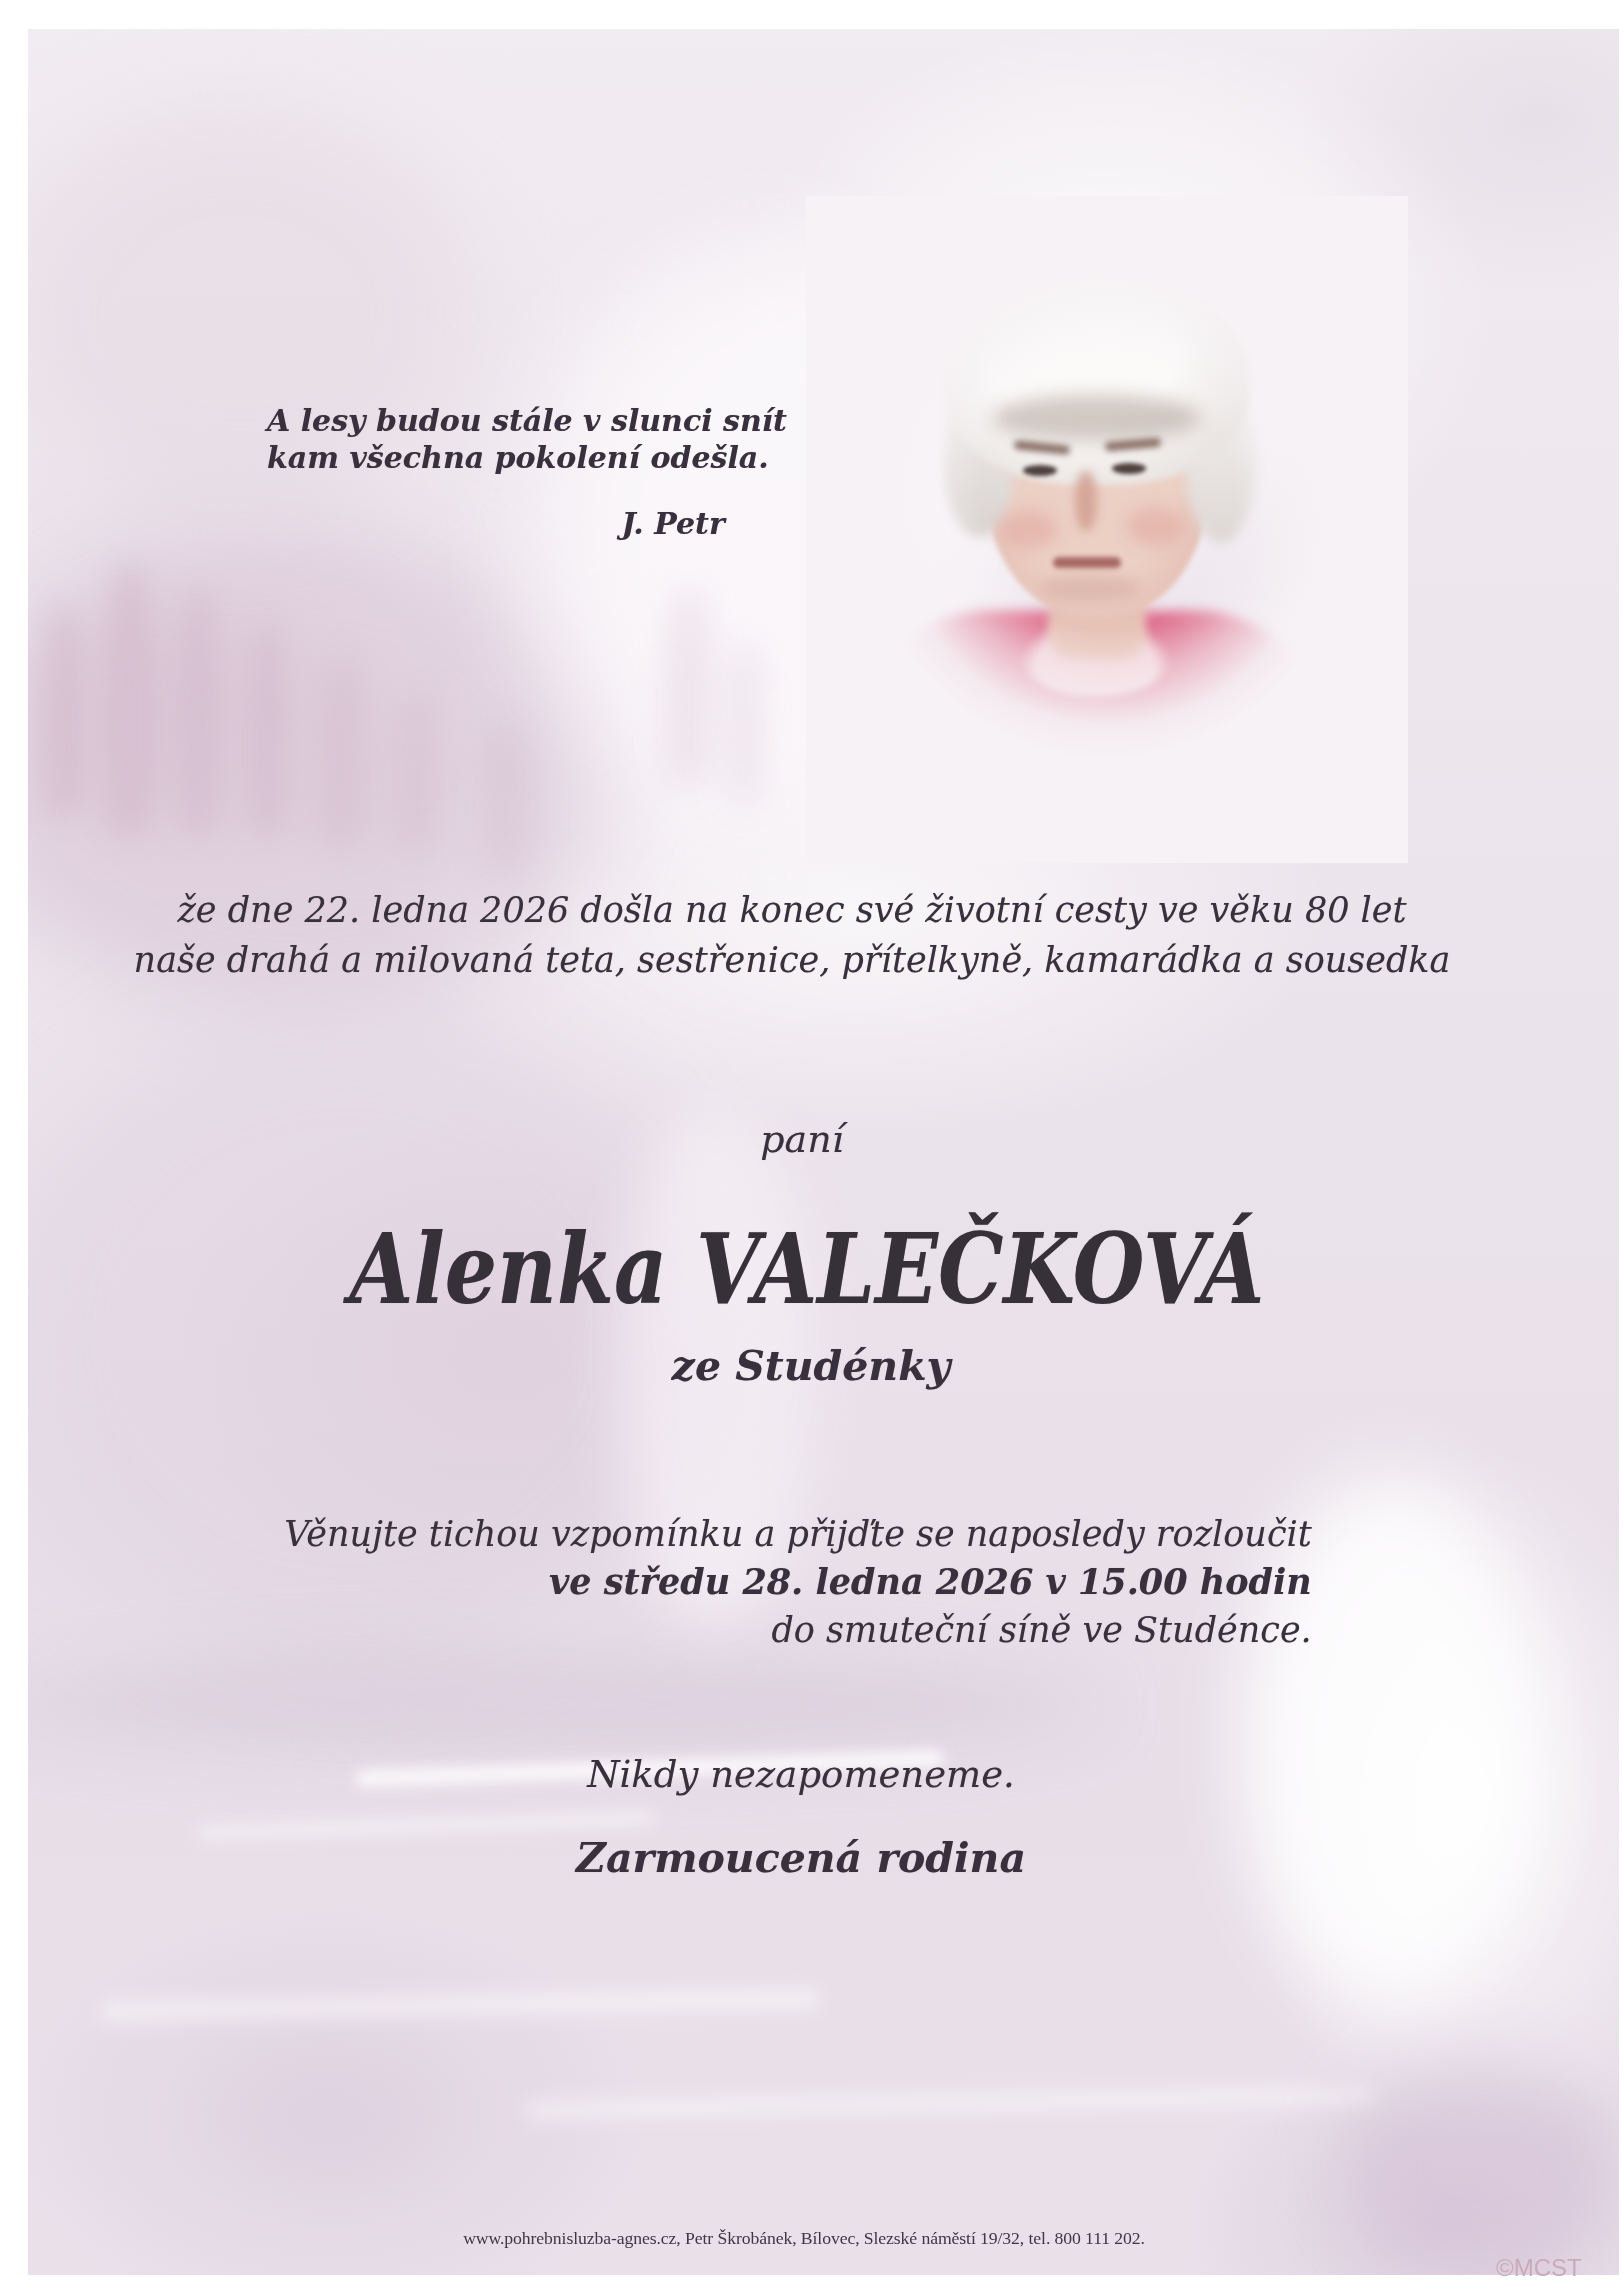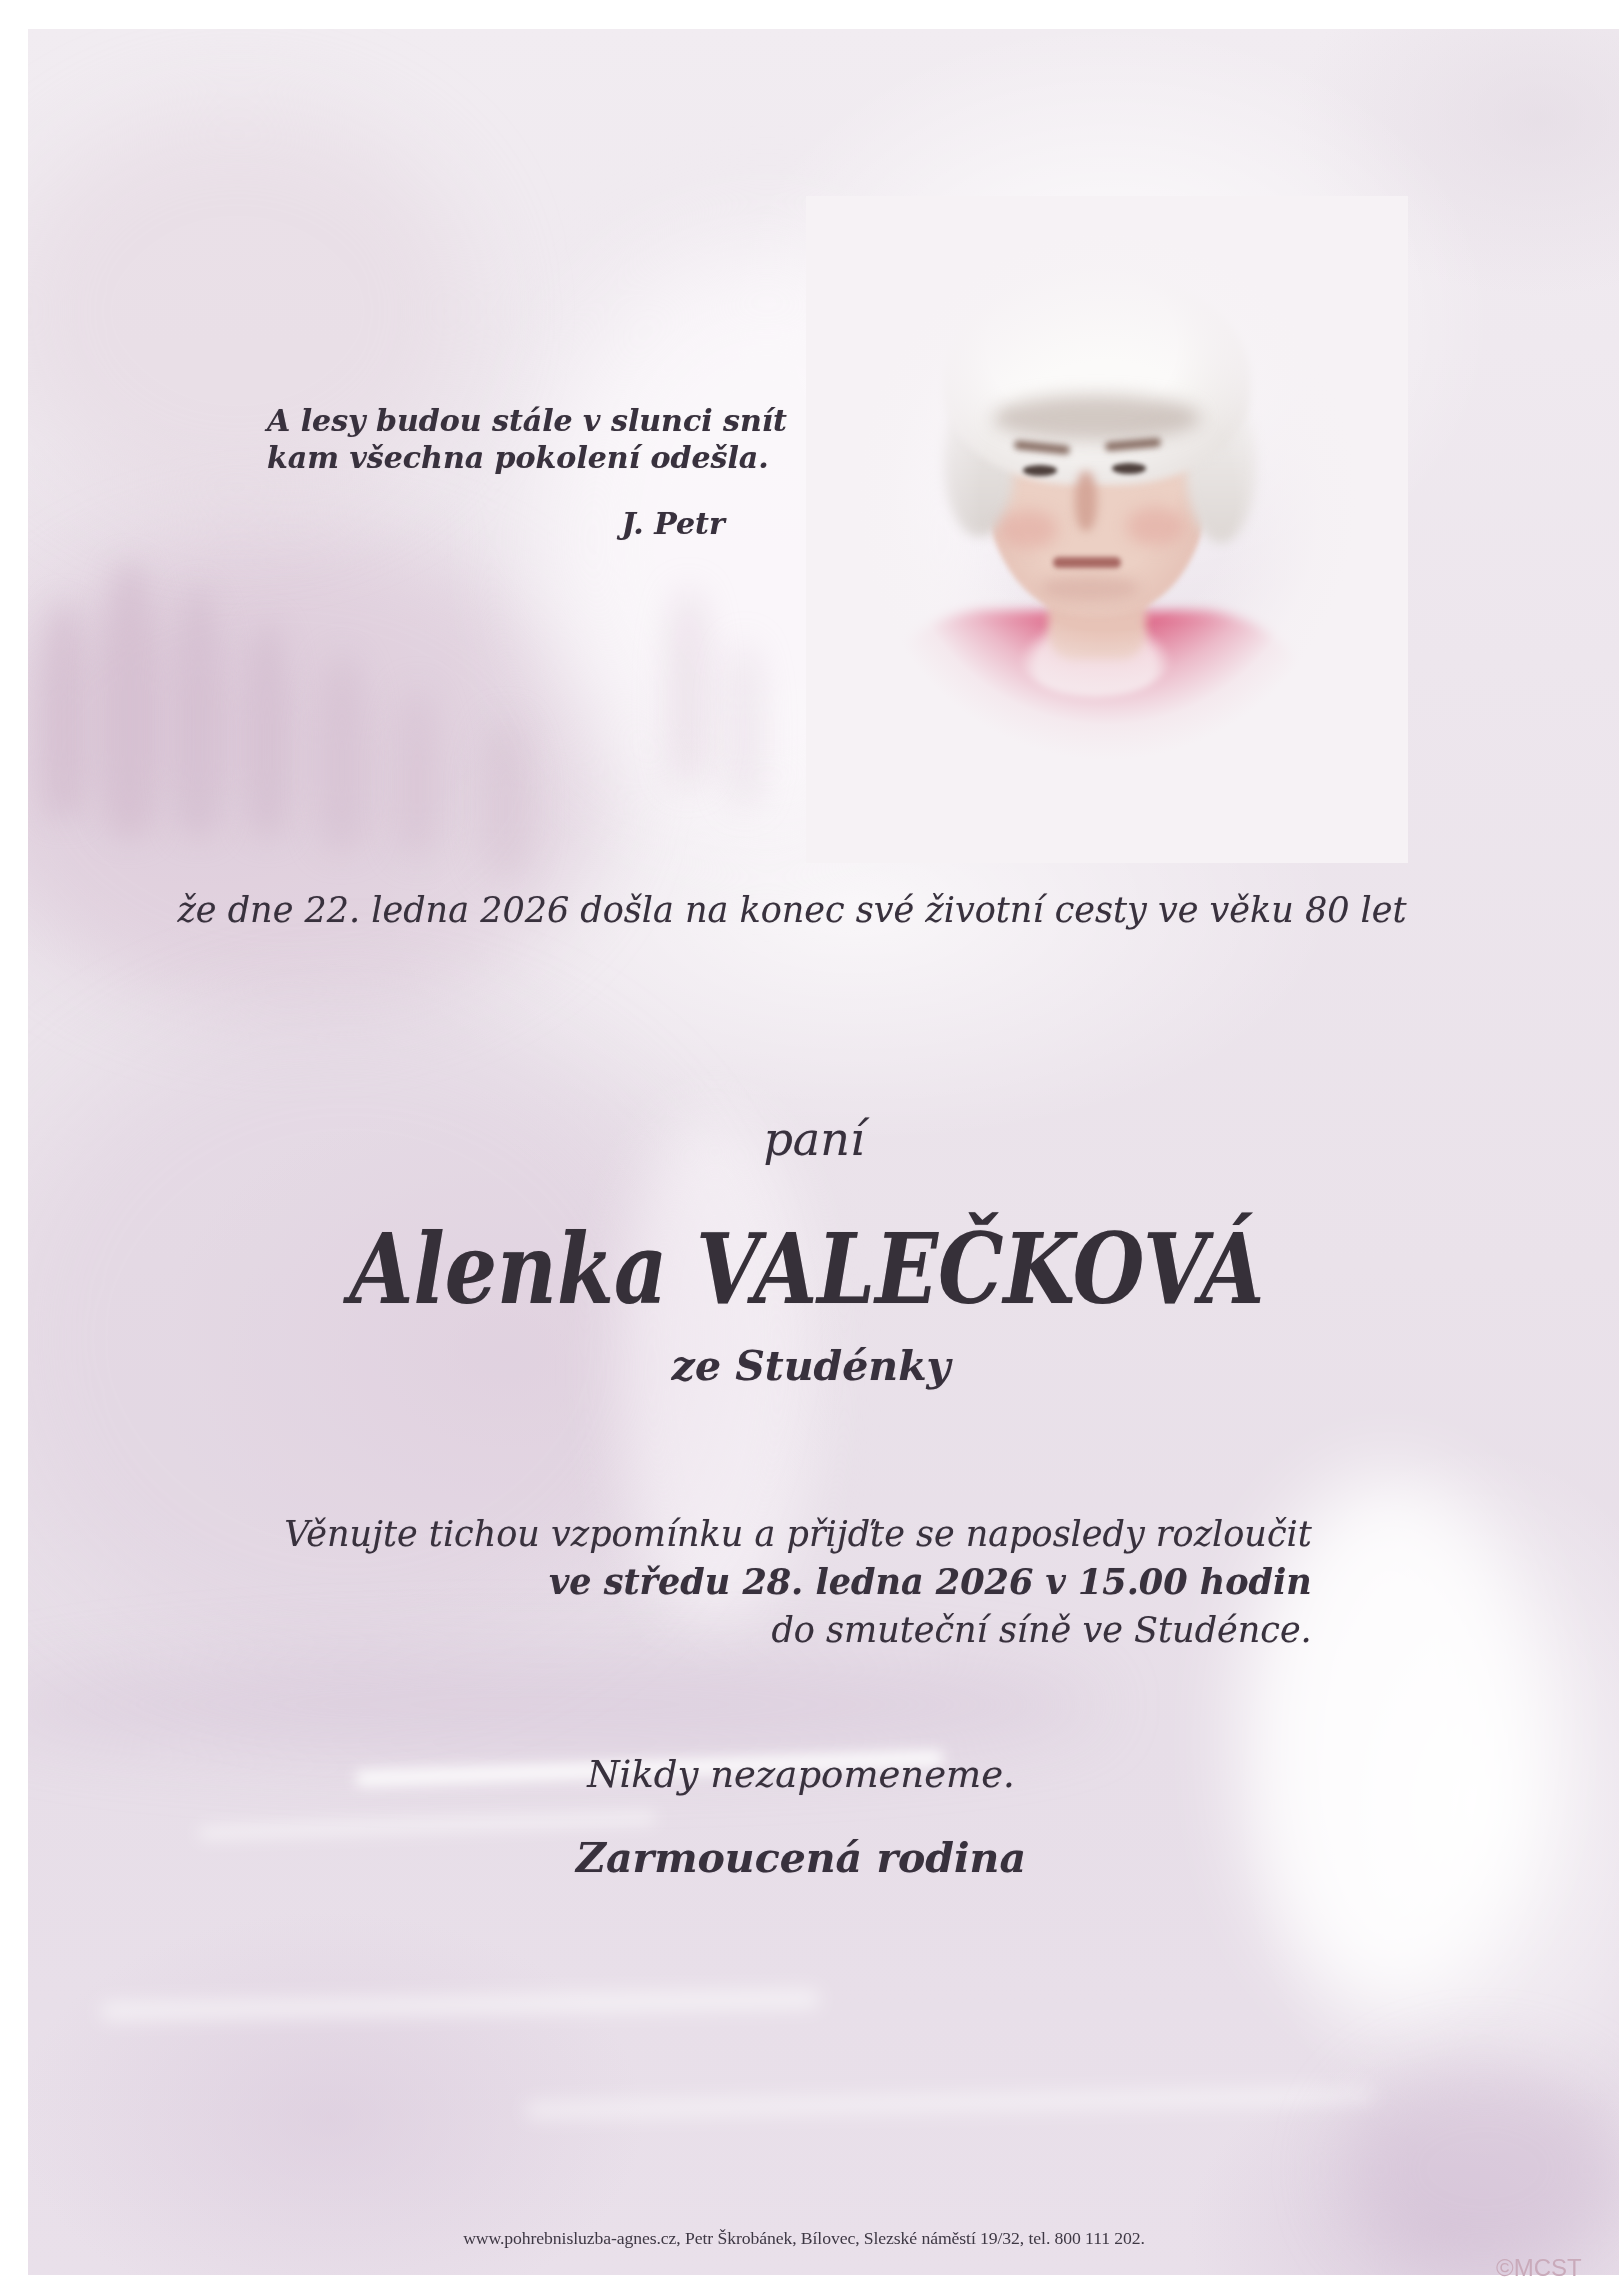--- a/index.html
+++ b/index.html
@@ -63,21 +63,21 @@
   .p-vignette{left:-39px;top:-39px;width:602px;height:667px;
     background:radial-gradient(ellipse 46% 44% at 50% 45%, rgba(246,242,245,0) 46%, rgba(246,242,245,0.55) 63%, rgba(246,242,245,0.92) 78%, #f6f2f5 90%);}
   
   .t{position:absolute;font-style:italic;color:#38313d;white-space:nowrap;
      text-shadow:0 0 0.8px rgba(56,49,61,0.35);}
   .ctr{transform:translateX(-50%);}
   .quote{left:267px;top:402px;width:476px;text-align:center;
      font-weight:bold;font-size:30px;line-height:37px;}
   .quote .author{text-align:right;padding-right:18.3px;margin-top:29px;}
   .announce{left:792px;top:885px;text-align:center;font-size:35px;line-height:50px;}
-  .honorific{left:802px;top:1118px;font-size:46px;line-height:42px;margin-left:12px;}
+  .honorific{left:802px;top:1118px;font-size:38px;line-height:42px;}
   .name{left:807px;top:1216px;font-size:98px;line-height:105px;font-weight:bold;color:#363039;
      transform:translateX(-50%) scaleX(0.84);}
   .origin{left:811px;top:1343px;font-size:41px;line-height:46px;font-weight:bold;}
   .invite{left:798px;top:1510px;text-align:right;font-size:35px;line-height:48px;}
   .invite .bold{font-weight:bold;}
   .remember{left:801px;top:1754px;font-size:37px;line-height:42px;}
   .signature{left:801px;top:1836px;font-size:41px;line-height:44px;font-weight:bold;text-align:center;}
   .footer{left:804px;top:2227px;font-size:17.7px;line-height:22px;font-style:normal;
      letter-spacing:-0.1px;color:#3e3844;font-family:"Liberation Serif",serif;text-shadow:none;}
   .watermark{left:1496px;top:2255px;width:98px;font-style:normal;font-size:24px;line-height:26px;
@@ -134,20 +134,21 @@
 </div>
 
 <div class="t quote">
   <div>A lesy budou stále v slunci snít</div>
   <div>kam všechna pokolení odešla.</div>
   <div class="author">J. Petr</div>
 </div>
 
 <div class="t announce ctr">
   <div>že dne 22. ledna 2026 došla na konec své životní cesty ve věku 80 let</div>
+  <div>naše drahá a milovaná teta, sestřenice, přítelkyně, kamarádka a sousedka</div>
 </div>
 
 <div class="t honorific ctr">paní</div>
 <div class="t name">Alenka VALEČKOVÁ</div>
 <div class="t origin ctr">ze Studénky</div>
 
 <div class="t invite ctr">
   <div>Věnujte tichou vzpomínku a přijďte se naposledy rozloučit</div>
   <div class="bold">ve středu 28. ledna 2026 v 15.00 hodin</div>
   <div>do smuteční síně ve Studénce.</div>

